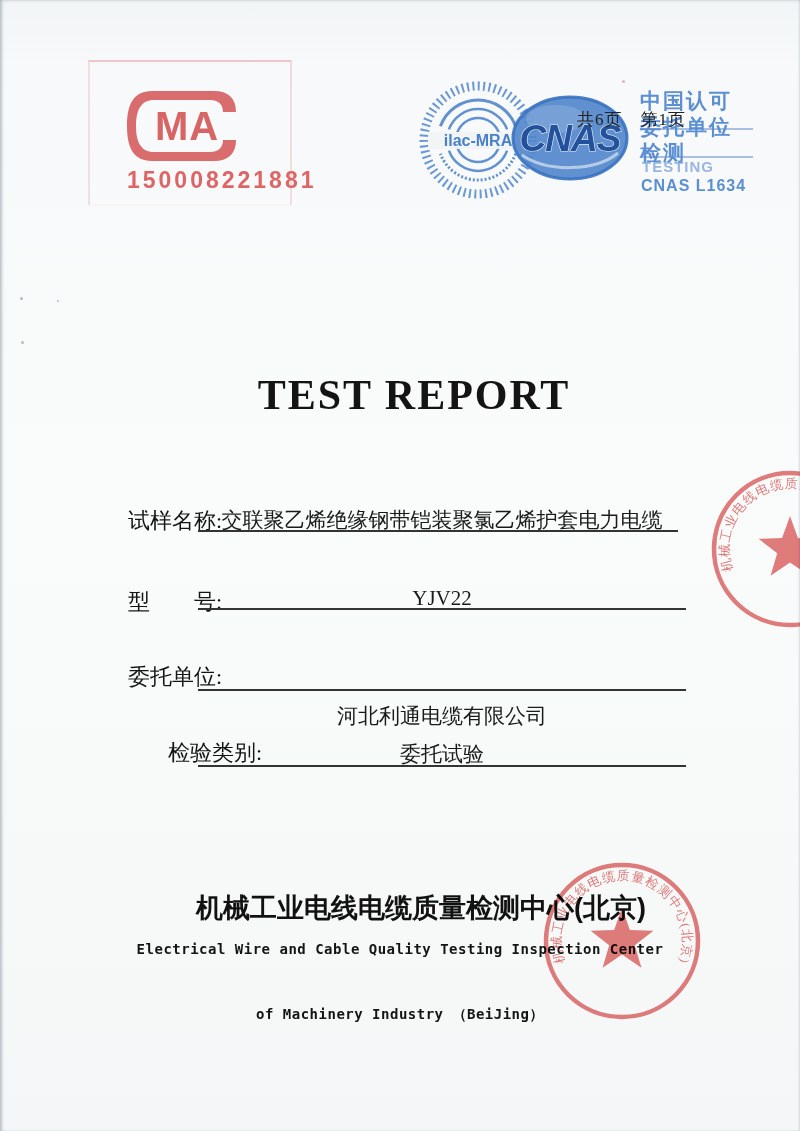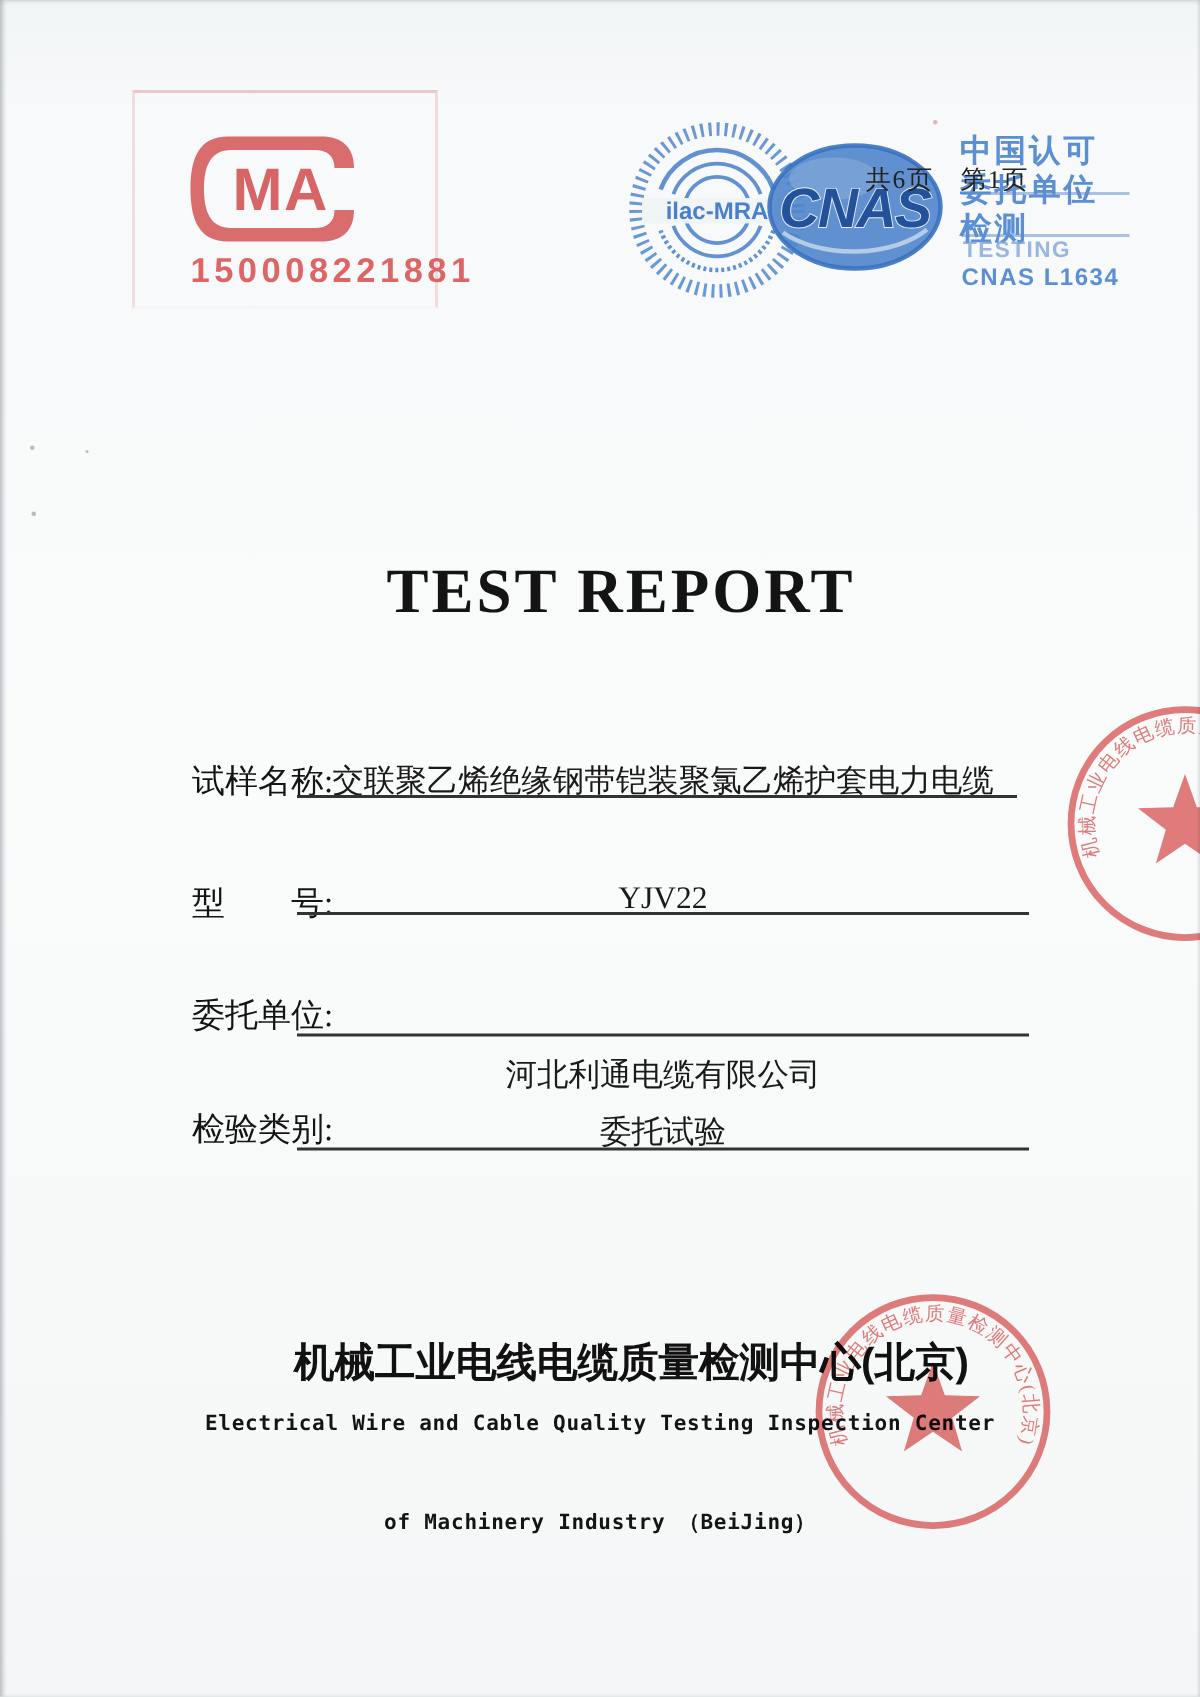--- a/index.html
+++ b/index.html
@@ -122,21 +122,21 @@
     <span class="abs f-label nowrap" style="top:587px;">型　　号:</span>
     <span class="abs f-value nowrap" style="top:586px;">YJV22</span>
     <span class="abs f-line" style="top:608px;"></span>
   </div>
   <div>
     <span class="abs f-label nowrap" style="top:662px;">委托单位:</span>
     <span class="abs f-value nowrap" style="top:664px;margin-top:38px;">河北利通电缆有限公司</span>
     <span class="abs f-line" style="top:689px;"></span>
   </div>
   <div>
-    <span class="abs f-label nowrap" style="top:738px;">检验类别:</span>
+    <span class="abs f-label nowrap" style="top:738px;margin-left:40px;">检验类别:</span>
     <span class="abs f-value nowrap" style="top:740px;">委托试验</span>
     <span class="abs f-line" style="top:765px;"></span>
   </div>
 
   <div class="abs cx org-zh nowrap">机械工业电线电缆质量检测中心(北京)</div>
   <div class="abs cx org-en org-en1 nowrap">Electrical Wire and Cable Quality Testing Inspection Center</div>
   <div class="abs cx org-en org-en2 nowrap">of Machinery Industry （BeiJing）</div>
 
   <svg class="abs seal" style="left:705px;top:464px;" width="170" height="170" viewBox="0 0 170 170">
     <circle cx="85" cy="85" r="76" fill="none" stroke="#df6060" stroke-width="4.5"></circle>

